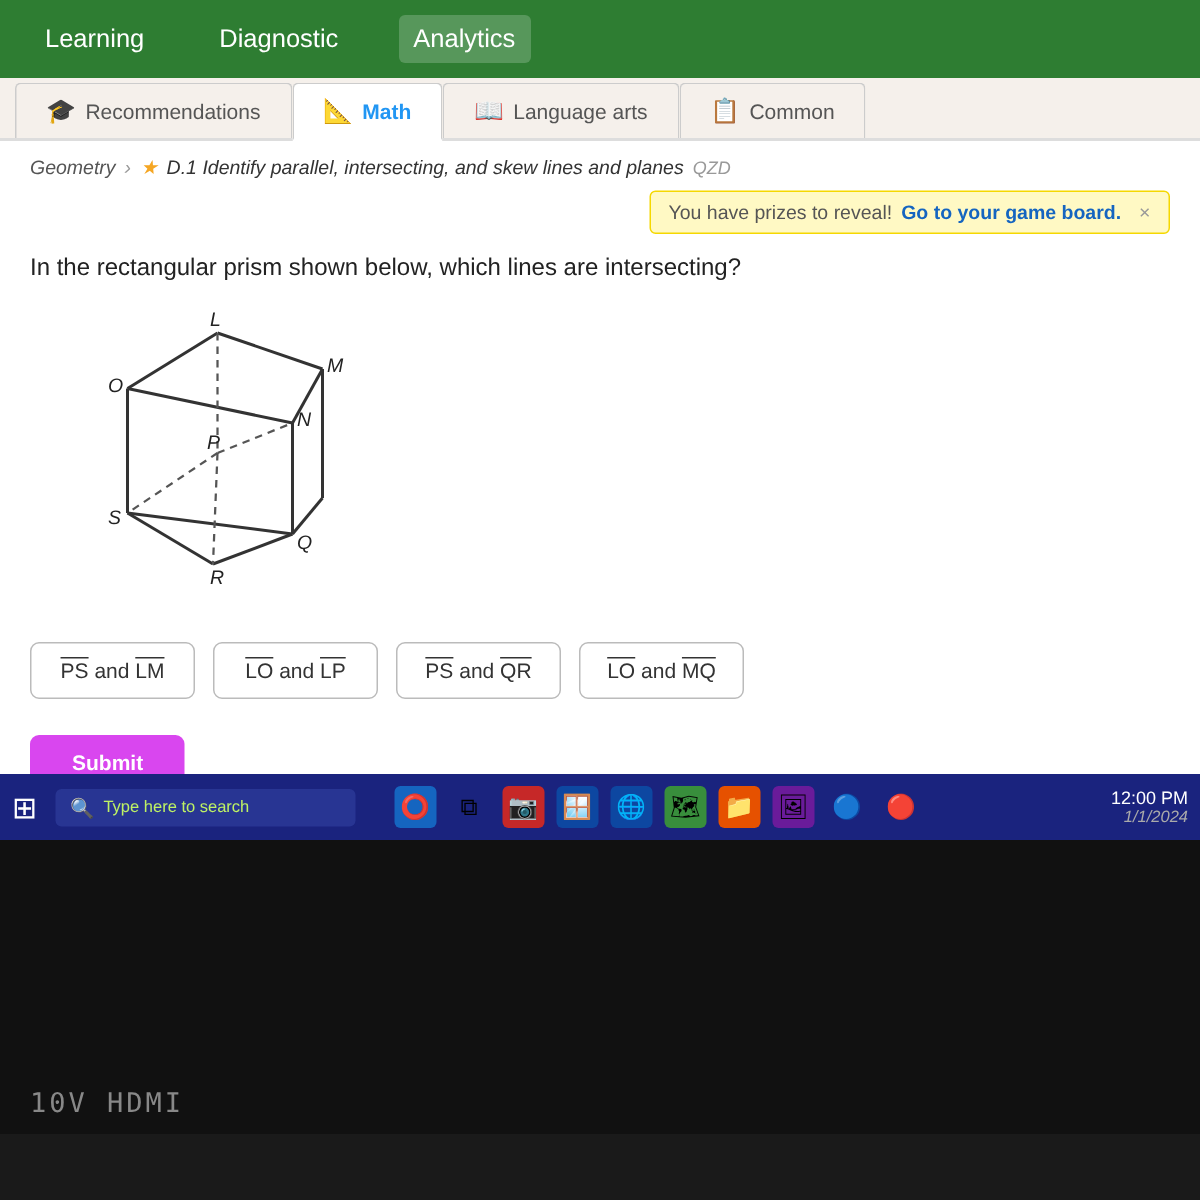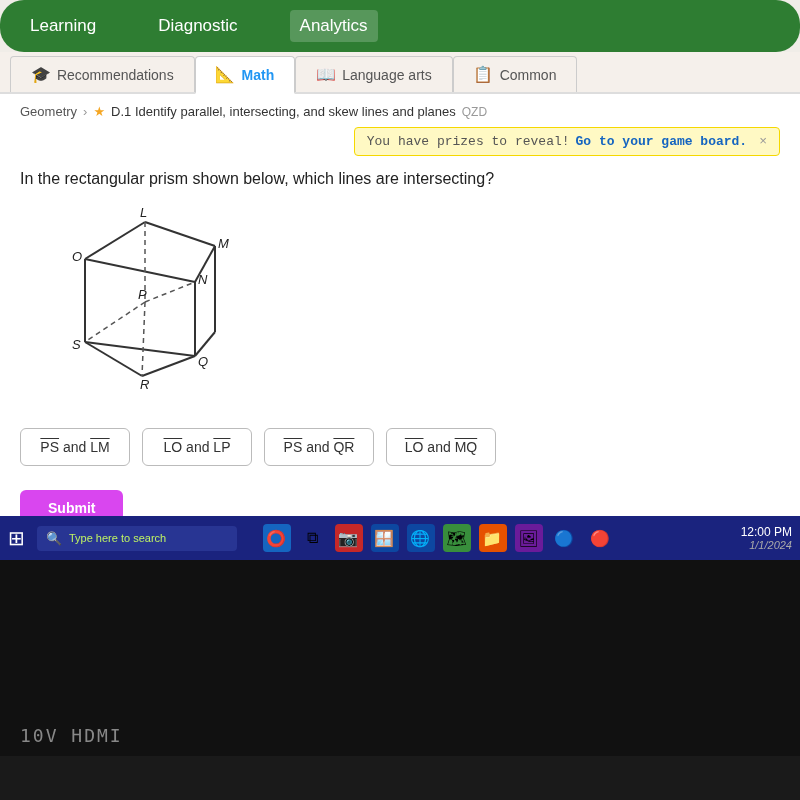--- a/index.html
+++ b/index.html
@@ -18,22 +18,21 @@
       position: relative;
     }
 
     
     .top-nav {
       background: #2e7d32;
       height: 52px;
       display: flex;
       align-items: center;
       padding: 12px 20px;
-      gap: 42px;
-      border-radius: 24px;
+      gap: 30px;
     }
     .top-nav a {
       color: white;
       text-decoration: none;
       font-size: 17px;
       font-weight: 500;
       padding: 6px 10px;
       border-radius: 4px;
     }
     .top-nav a.active { background: rgba(255,255,255,0.2); }
@@ -78,40 +77,40 @@
     }
 
     
     .breadcrumb {
       font-size: 13px;
       color: #555;
       display: flex;
       align-items: center;
       gap: 6px;
       margin-bottom: 8px;
+      font-style: italic;
     }
     .breadcrumb .sep { color: #999; }
     .breadcrumb .current { color: #333; }
     .breadcrumb .star { color: #f5a623; }
     .breadcrumb .topic-code { color: #999; font-size: 12px; }
 
     
     .prize-banner {
       background: #fff9c4;
       border: 1px solid #f5d800;
       border-radius: 4px;
       padding: 6px 12px;
       font-size: 13px;
       color: #555;
       display: inline-flex;
       align-items: center;
       gap: 6px;
       margin-bottom: 14px;
       float: right;
-      font-family: Liberation Mono, monospace;
     }
     .prize-banner a { color: #1565c0; text-decoration: none; font-weight: 600; }
     .prize-banner .close-x { cursor: pointer; color: #999; margin-left: 6px; }
 
     
     .question-text {
       font-size: 16px;
       color: #222;
       margin-bottom: 16px;
       clear: both;

